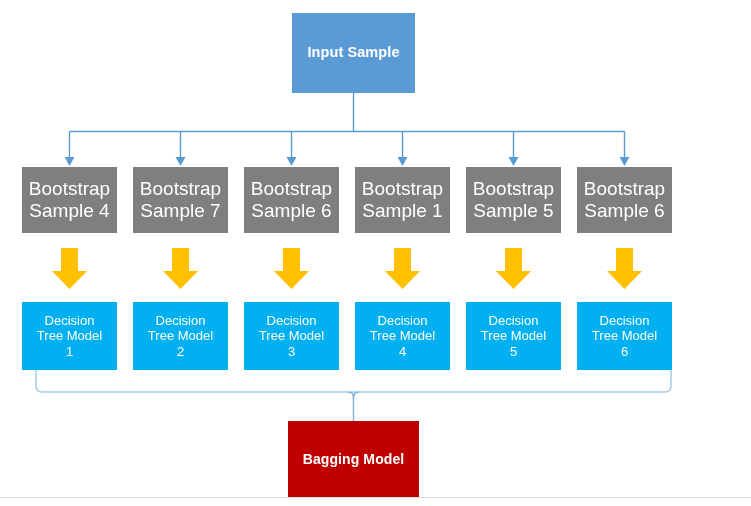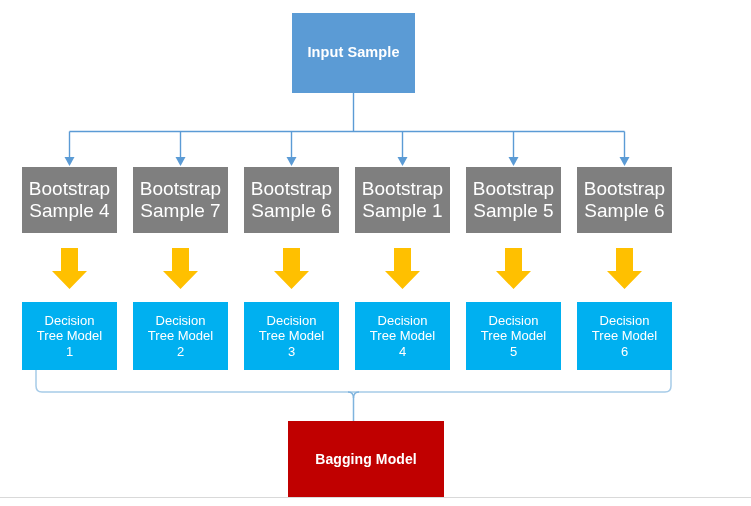--- a/index.html
+++ b/index.html
@@ -214,21 +214,21 @@
     </div>
   </div>
   <div class="node tree-node" style="left:577px; top:302px; width:95px; height:68px;">
     <div class="lines">
       <span>Decision</span>
       <span>Tree Model</span>
       <span>6</span>
     </div>
   </div>
 
-  <div class="node bagging-node" style="left:288px; top:421px; width:156px; height:76px;">
+  <div class="node bagging-node" style="left:288px; top:421px; width:131px; height:76px;">
     <div class="lines">
       <span>Bagging Model</span>
     </div>
   </div>
 
   <div class="footer-rule" style="top:497px;"></div>
 
 </div>
 
 </body></html>

